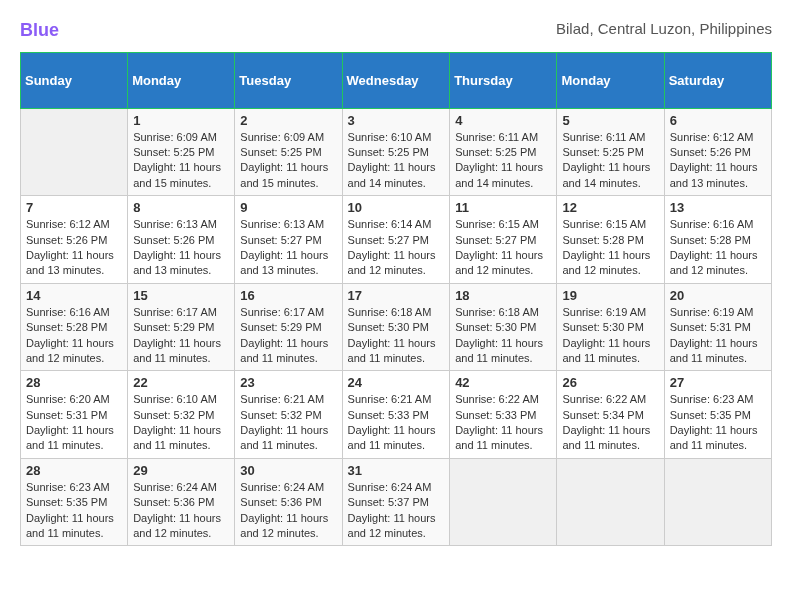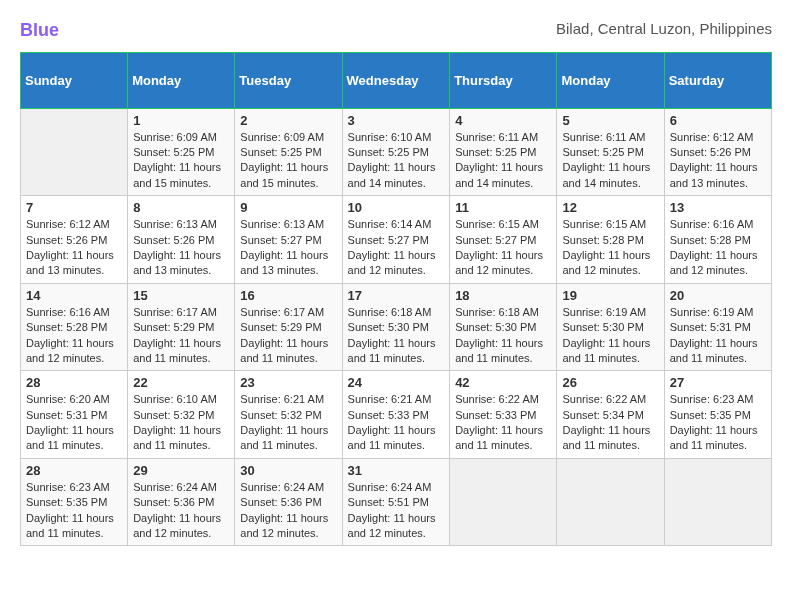--- a/index.html
+++ b/index.html
@@ -302,21 +302,21 @@
         </td>
         <td>
           <span class="day-number">30</span>
           <div class="cell-info">Sunrise: 6:24 AM
 Sunset: 5:36 PM
 Daylight: 11 hours and 12 minutes.</div>
         </td>
         <td>
           <span class="day-number">31</span>
           <div class="cell-info">Sunrise: 6:24 AM
-Sunset: 5:51 PM
+Sunset: 5:37 PM
 Daylight: 11 hours and 12 minutes.</div>
         </td>
         <td class="empty-cell"></td>
         <td class="empty-cell"></td>
         <td class="empty-cell"></td>
       </tr>
     </tbody>
 </table>
 
 </body></html>

